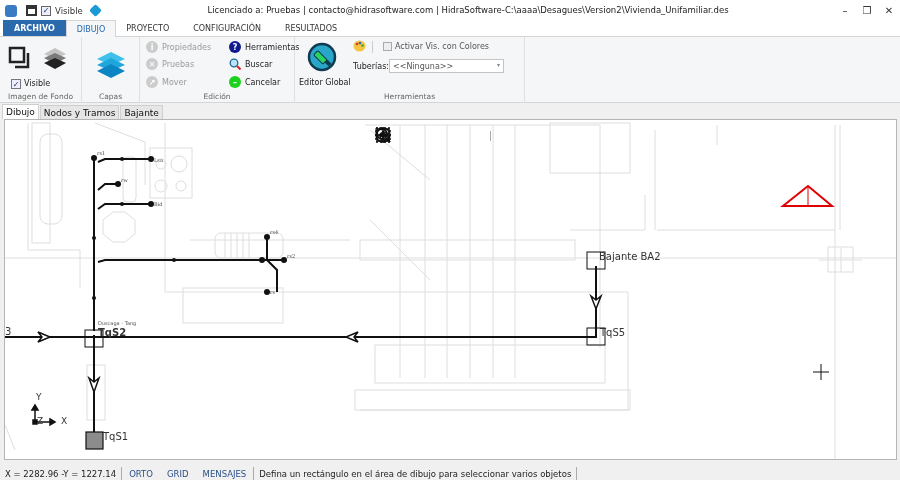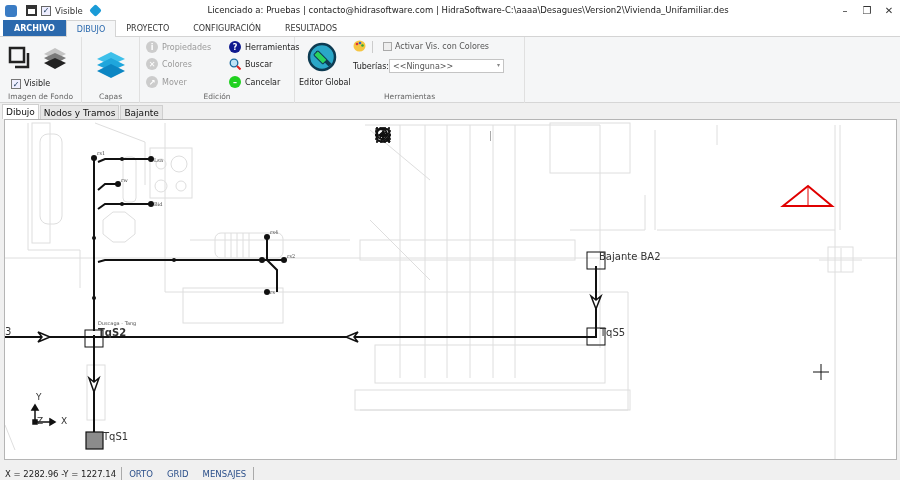--- a/index.html
+++ b/index.html
@@ -90,21 +90,21 @@
     <div class="glabel">Capas</div>
   </div>
 
   <div class="group" style="left:140px;width:155px;">
     <div class="rbtn dis" style="left:6px;top:4px;">
       <span class="dot" style="background:#ccc;">i</span>
       <span>Propiedades</span>
     </div>
     <div class="rbtn dis" style="left:6px;top:21px;">
       <span class="dot" style="background:#ccc;">✕</span>
-      <span>Colores</span>
+      <span>Pruebas</span>
     </div>
     <div class="rbtn dis" style="left:6px;top:39px;">
       <span class="dot" style="background:#ccc;">↗</span>
       <span>Mover</span>
     </div>
     <div class="rbtn" style="left:89px;top:4px;">
       <span class="dot" style="background:#101a8f;">?</span>
       <span>Herramientas</span>
     </div>
     <div class="rbtn" style="left:89px;top:21px;">
@@ -311,13 +311,14 @@
         </svg>
       </span>
   </div>
 </div>
 
 <div class="statusbar">
   <span class="sb">X = 2282.96 -Y = 1227.14</span>
   <span class="sb blue">ORTO</span>
   <span class="sb blue">GRID</span>
   <span class="sb blue" style="border-right:1px solid #aaa;">MENSAJES</span>
+  <span class="sb">Defina un rectángulo en el área de dibujo para seleccionar varios objetos</span>
 </div>
 
 </body></html>

